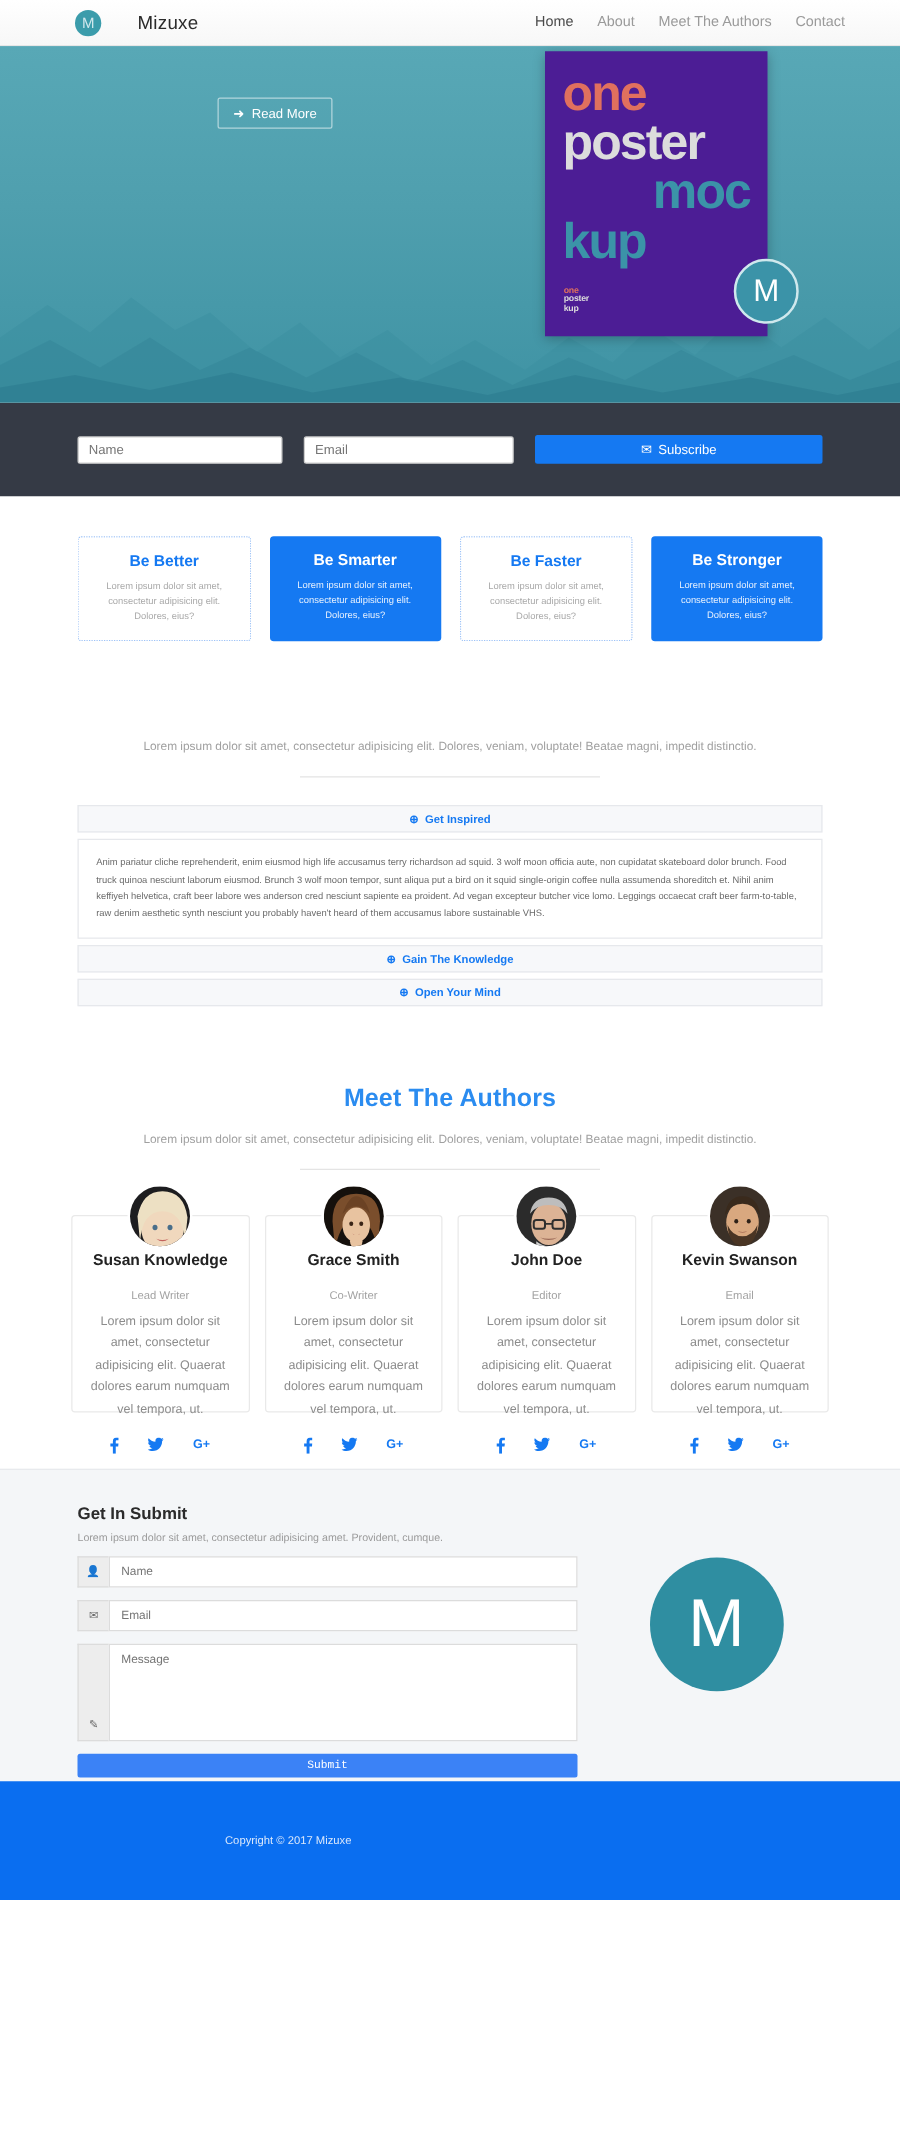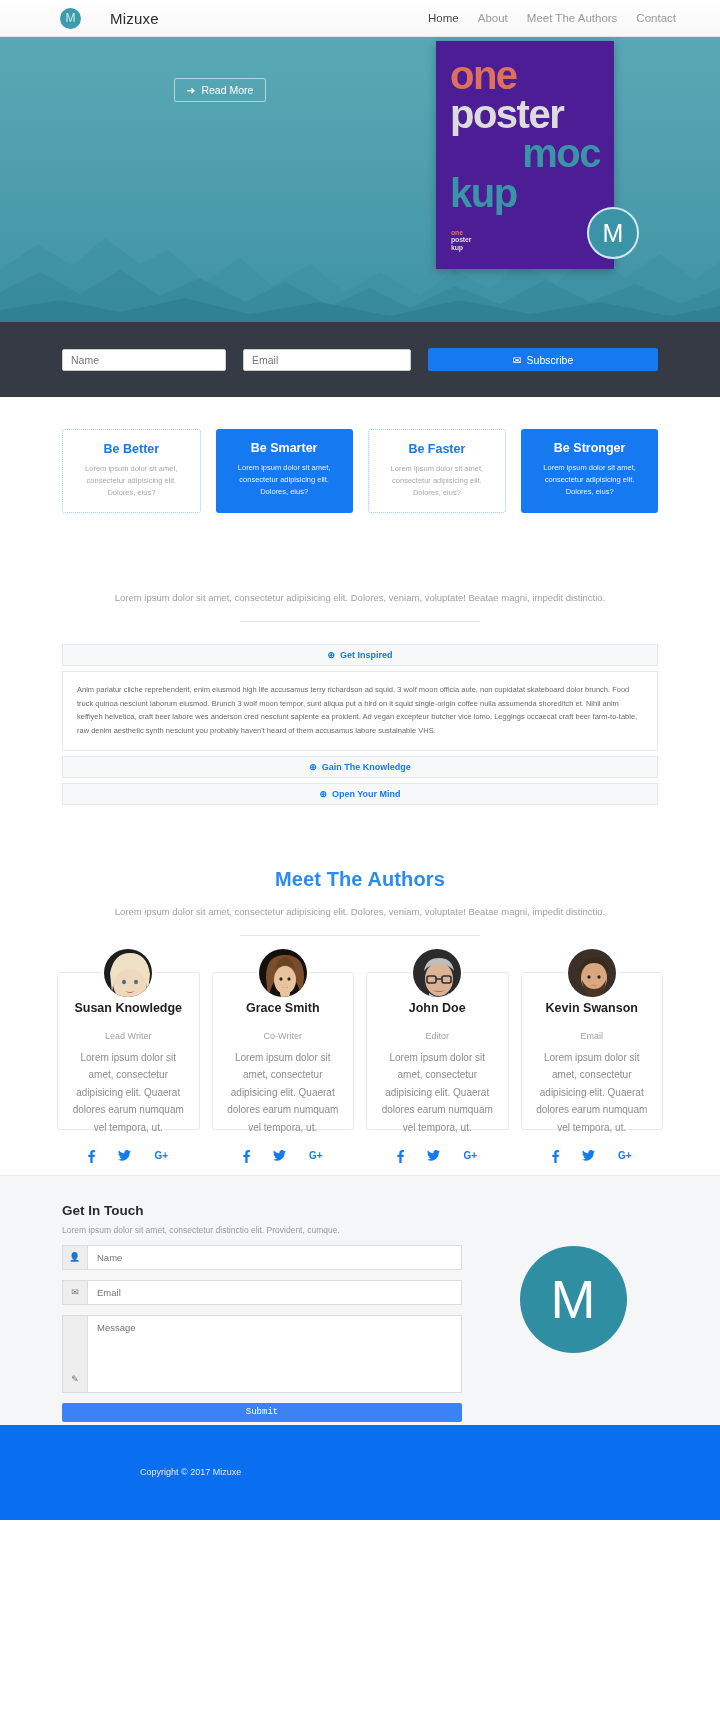--- a/index.html
+++ b/index.html
@@ -204,21 +204,21 @@
   .contact-logo {
     width: 107px; height: 107px; border-radius: 50%;
     background: #2f8ea1; color: #fff;
     display: flex; align-items: center; justify-content: center;
     font-size: 54px; font-weight: 400;
   }
 
   
   .footer {
     background: #0a6ef0; height: 95px;
-    display: flex; align-items: center;
+    display: flex; align-items: center; padding-left: 40px;
   }
   .footer span { font-size: 9px; color: #dbe8fb; margin-left: 140px; }
 </style>
 </head>
 <body>
 
 <div class="navbar">
   <div class="brand">
     <div class="brand-logo">M</div>
     <div class="brand-name">Mizuxe</div>
@@ -426,22 +426,22 @@
             </svg></span>
         <span style="font-weight:700;font-size:10px;">G+</span>
       </div>
     </div>
 
   </div>
 </div>
 
 <div class="contact">
   <div class="contact-left">
-    <h3>Get In Touch</h3>
-    <p>Lorem ipsum dolor sit amet, consectetur distinctio elit. Provident, cumque.</p>
+    <h3>Get In Submit</h3>
+    <p>Lorem ipsum dolor sit amet, consectetur adipisicing amet. Provident, cumque.</p>
     <div class="field">
       <div class="field-icon">👤</div>
       <input placeholder="Name" style="">
     </div>
     <div class="field">
       <div class="field-icon">✉</div>
       <input placeholder="Email" style="">
     </div>
     <div class="field msg">
       <div class="field-icon">✎</div>

